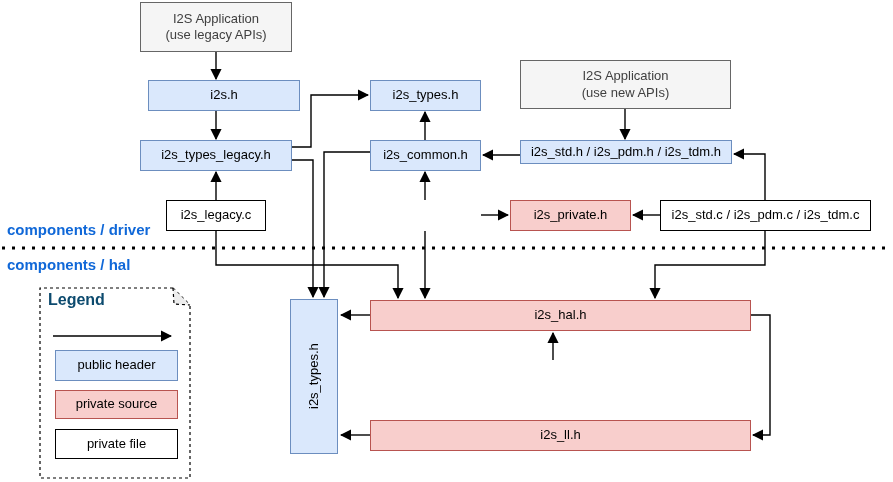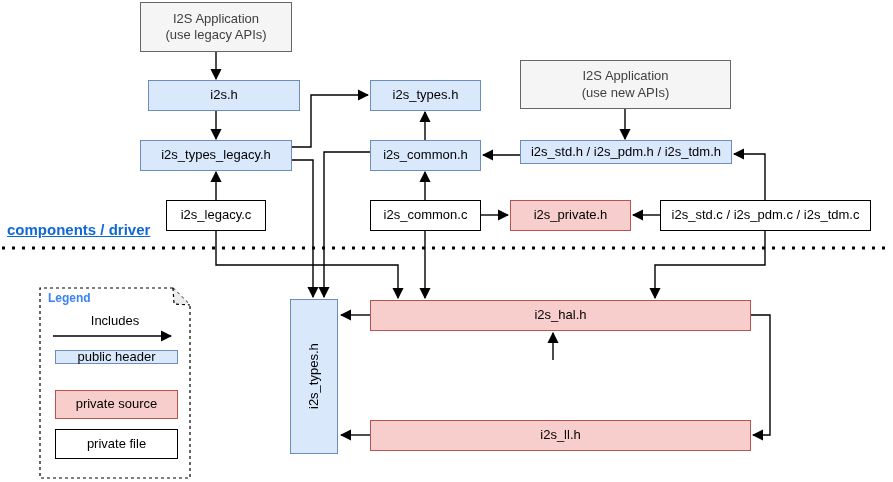--- a/index.html
+++ b/index.html
@@ -23,21 +23,21 @@
   }
   .node.public{background:var(--public-fill); border-color:var(--public-stroke);}
   .node.private{background:var(--private-fill); border-color:var(--private-stroke);}
   .node.app{background:var(--app-fill); border-color:var(--app-stroke); color:var(--app-text);}
   .node.source{background:var(--source-fill); border-color:var(--source-stroke);}
   .node.vertical span{transform:rotate(-90deg); white-space:nowrap;}
   .layer-label{
     position:absolute; z-index:2; font-size:15px; font-weight:bold; color:var(--label-blue);
     white-space:nowrap;
   }
-  .legend-title{position:absolute; z-index:2; font-size:12px; font-weight:bold; color:#3b82f6;}
+  .legend-title{position:absolute; z-index:2; font-size:16px; font-weight:bold; color:#0c4a6e;}
   .legend-includes{position:absolute; z-index:2; font-size:13px; color:#000; width:150px; text-align:center;}
   .legend-box{font-size:13px;}
 </style>
 </head>
 <body>
 
 <div class="canvas">
 
   <svg class="edges" width="893" height="482" viewBox="0 0 893 482">
     <defs>
@@ -75,21 +75,22 @@
 
     <g fill="none" stroke="#000" stroke-width="1.2" stroke-dasharray="3 3">
       <path d="M173,288 L40,288 L40,478 L190,478 L190,305"></path>
       <path d="M173,288 L190,305"></path>
       <path d="M173,288 L174,304 L190,305" fill="#ededed"></path>
     </g>
 
     <path d="M53,336 L171,336" stroke="#000" stroke-width="1.4" fill="none" marker-end="url(#arrow)"></path>
   </svg>
 
-  <div class="layer-label" style="left:7px; top:221px;text-decoration:underline;">components / driver</div>
+  <div class="layer-label" style="left:7px; top:221px;">components / driver</div>
+  <div class="layer-label" style="left:7px; top:256px;">components / hal</div>
 
   <div class="node app" style="left:140px; top:2px; width:152px; height:50px;">
     <div>
       <div>I2S Application</div>
       <div>(use legacy APIs)</div>
     </div>
   </div>
   <div class="node public" style="left:140px; top:80px; width:152px; height:31px;margin-left:8px;">
     <span>i2s.h</span>
   </div>
@@ -98,23 +99,20 @@
   </div>
   <div class="node source" style="left:166px; top:200px; width:100px; height:31px;">
     <span>i2s_legacy.c</span>
   </div>
 
   <div class="node public" style="left:370px; top:80px; width:111px; height:31px;">
     <span>i2s_types.h</span>
   </div>
   <div class="node public" style="left:370px; top:140px; width:111px; height:31px;">
     <span>i2s_common.h</span>
-  </div>
-  <div class="node source" style="left:370px; top:200px; width:111px; height:31px;">
-    <span>i2s_common.c</span>
   </div>
 
   <div class="node app" style="left:520px; top:60px; width:211px; height:49px;">
     <div>
       <div>I2S Application</div>
       <div>(use new APIs)</div>
     </div>
   </div>
   <div class="node public" style="left:520px; top:140px; width:212px; height:24px;">
     <span>i2s_std.h / i2s_pdm.h / i2s_tdm.h</span>
@@ -130,22 +128,21 @@
     <span>i2s_types.h</span>
   </div>
   <div class="node private" style="left:370px; top:300px; width:381px; height:31px;">
     <span>i2s_hal.h</span>
   </div>
   <div class="node private" style="left:370px; top:420px; width:381px; height:31px;justify-content:center;">
     <span>i2s_ll.h</span>
   </div>
 
   <div class="legend-title" style="left:48px; top:291px;">Legend</div>
-  <div class="legend-includes" style="left:40px; top:313px;">Includes</div>
-  <div class="node public legend-box" style="left:55px; top:350px; width:123px; height:14px;">
+  <div class="node public legend-box" style="left:55px; top:350px; width:123px; height:31px;">
     <span>public header</span>
   </div>
   <div class="node private legend-box" style="left:55px; top:390px; width:123px; height:29px;">
     <span>private source</span>
   </div>
   <div class="node source legend-box" style="left:55px; top:429px; width:123px; height:30px;">
     <span>private file</span>
   </div>
 
 </div>

